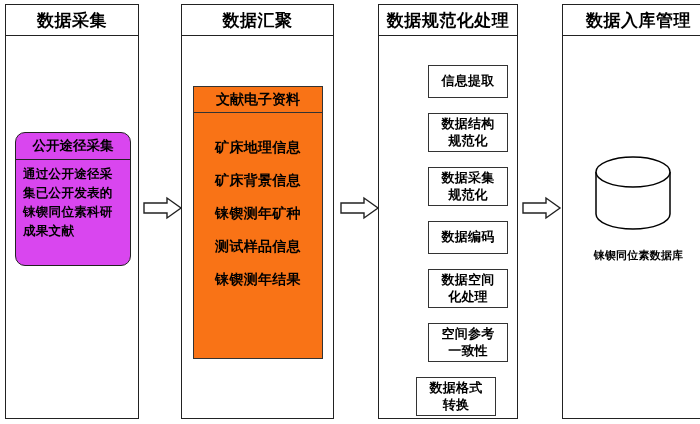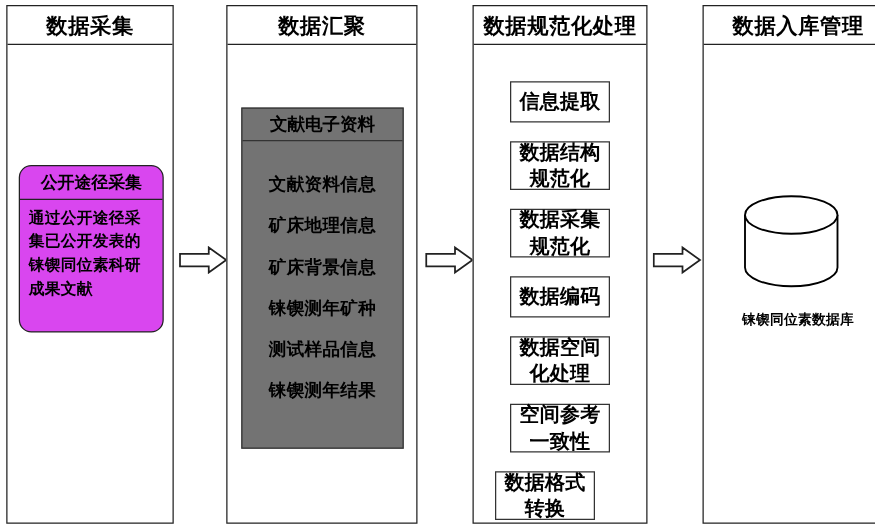--- a/index.html
+++ b/index.html
@@ -82,21 +82,21 @@
     line-height: 1.52;
     text-align: left;
     letter-spacing: 0.2px;
   }
 
   
   .inner-panel {
     position: absolute;
     box-sizing: border-box;
     border: 1.6px solid #333333;
-    background: #737373;
+    background: #f97316;
   }
   .inner-panel-header {
     position: absolute;
     left: 0;
     right: 0;
     top: 0;
     height: 26px;
     box-sizing: border-box;
     border-bottom: 1.6px solid #333333;
     display: flex;
@@ -129,24 +129,25 @@
   
   .proc-box {
     position: absolute;
     box-sizing: border-box;
     border: 1.6px solid #333333;
     background: #ffffff;
     display: flex;
     align-items: center;
     justify-content: center;
     text-align: center;
-    font-size: 16px;
+    font-size: 13px;
     font-weight: 700;
     line-height: 1.28;
     letter-spacing: 0.2px;
+    margin-left: 20px;
   }
 
   
   .cylinder {
     position: absolute;
   }
   .cyl-label {
     position: absolute;
     left: 0;
     right: 0;
@@ -185,21 +186,20 @@
     </svg>
   </div>
 
   <div class="stage" style="left:181px; top:4px; width:153px; height:415px;">
     <div class="stage-header">数据汇聚</div>
     <div class="stage-body">
 
       <div class="inner-panel" style="left:11px; top:50px; width:130px; height:273px;">
         <div class="inner-panel-header">文献电子资料</div>
         <div class="inner-list">
-          <div class="inner-list-item">文献资料信息</div>
           <div class="inner-list-item">矿床地理信息</div>
           <div class="inner-list-item">矿床背景信息</div>
           <div class="inner-list-item">铼锲测年矿种</div>
           <div class="inner-list-item">测试样品信息</div>
           <div class="inner-list-item">铼锲测年结果</div>
         </div>
       </div>
 
     </div>
   </div>

